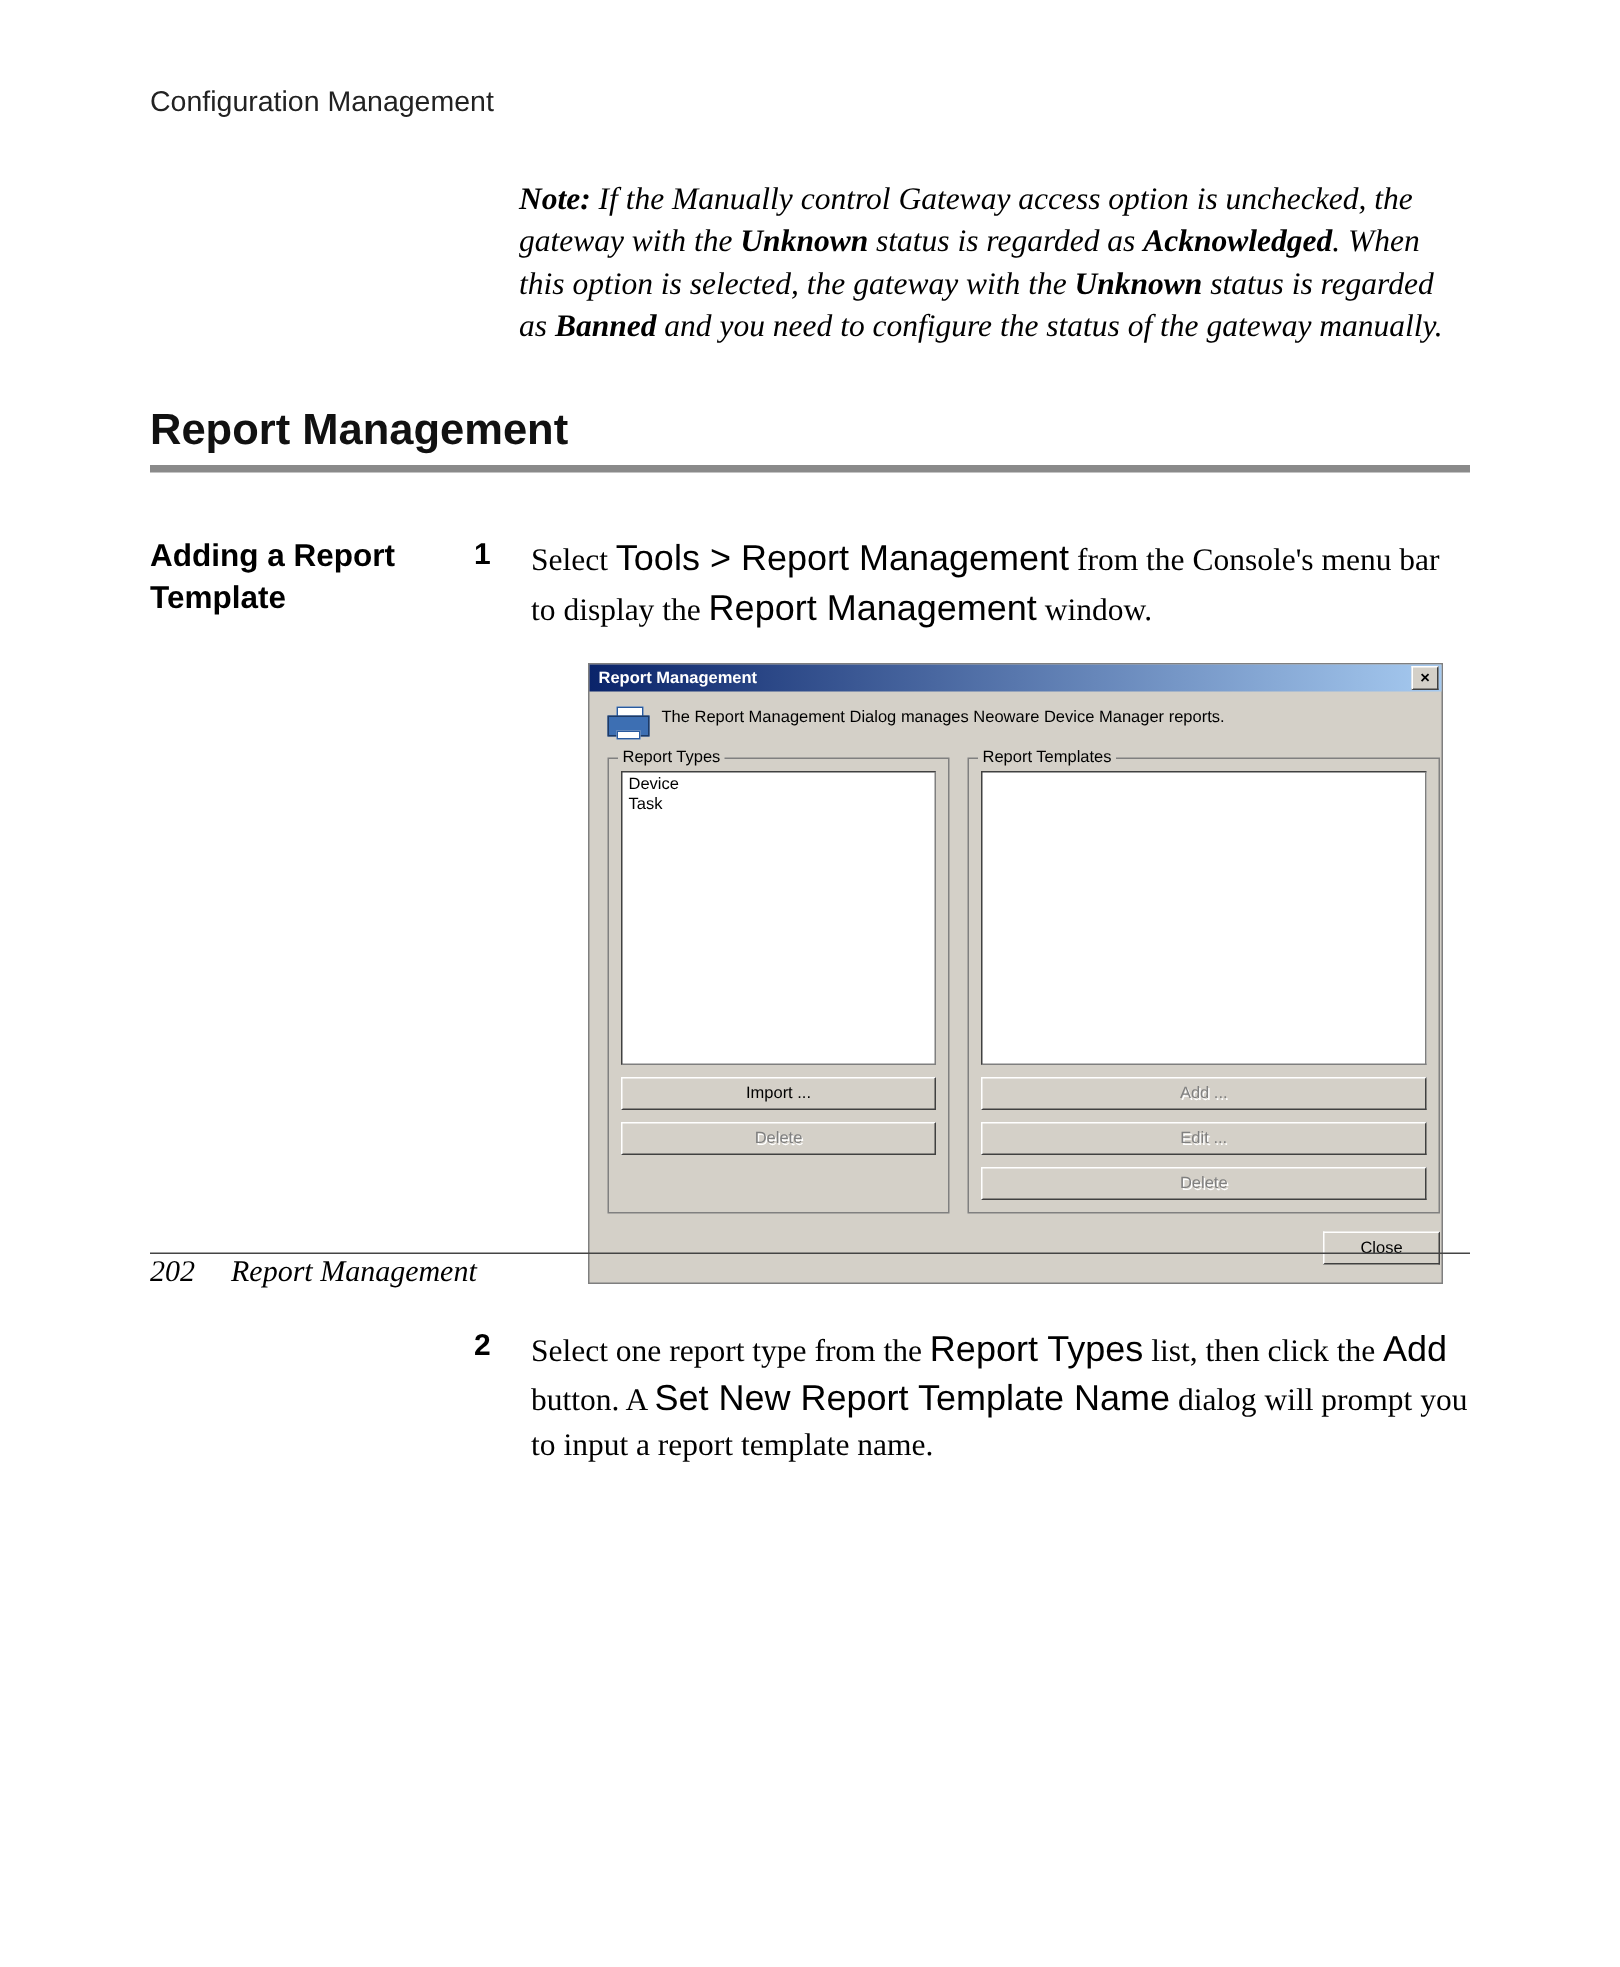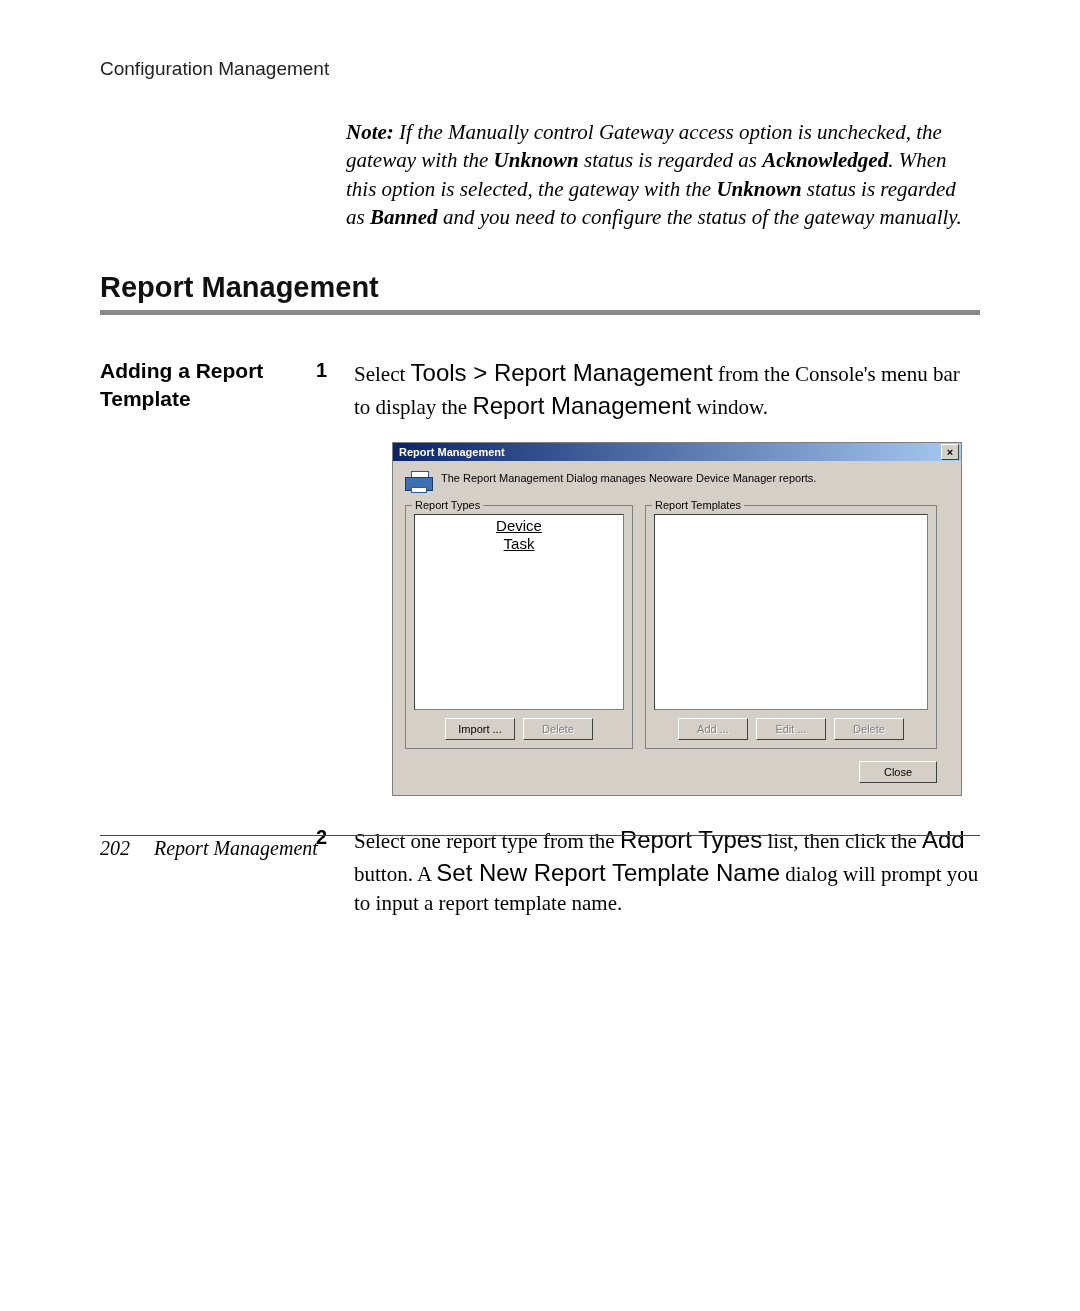--- a/index.html
+++ b/index.html
@@ -120,21 +120,21 @@
     border-right-color: #404040;
     border-bottom-color: #404040;
     display: flex;
     align-items: center;
     justify-content: center;
     font-family: Arial;
     font-size: 11px;
     font-weight: bold;
     line-height: 1;
   }
-  .dialog-body { padding: 10px 24px 12px 12px; text-align: center; }
+  .dialog-body { padding: 10px 1px 12px 12px; }
   .descrow {
     display: flex;
     align-items: flex-start;
     gap: 8px;
     margin-bottom: 10px;
   }
   .printer-icon {
     width: 28px;
     height: 24px;
     position: relative;
@@ -184,22 +184,22 @@
   .listbox {
     background: #fff;
     border: 1px solid #7f7f7f;
     border-top-color: #404040;
     border-left-color: #404040;
     height: 190px;
     padding: 2px 4px;
     overflow: hidden;
     margin-bottom: 8px;
   }
-  .listbox .item { font-size: 15px; line-height: 1.2; text-decoration: underline; }
-  .btnrow { display: flex; justify-content: center; gap: 8px; }
+  .listbox .item { font-size: 11px; line-height: 1.2; }
+  .btnrow { display: flex; justify-content: center; gap: 8px; flex-direction: column; }
   .btnrow.right3 { justify-content: center; gap: 8px; }
   .winbtn {
     min-width: 56px;
     height: 20px;
     background: #d4d0c8;
     border: 1px solid #fff;
     border-right-color: #404040;
     border-bottom-color: #404040;
     font-size: 11px;
     padding: 0 6px;

